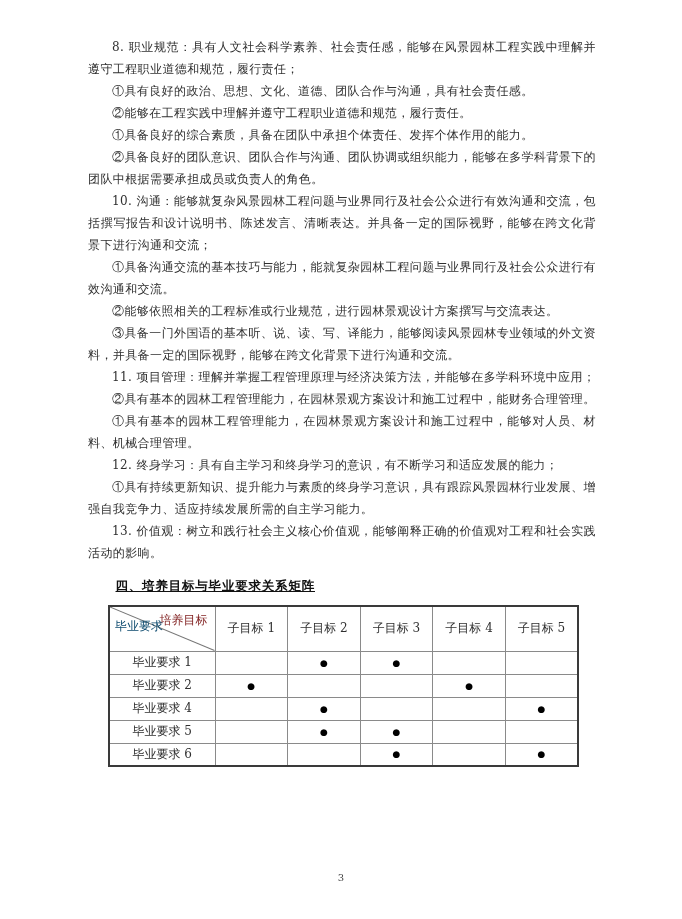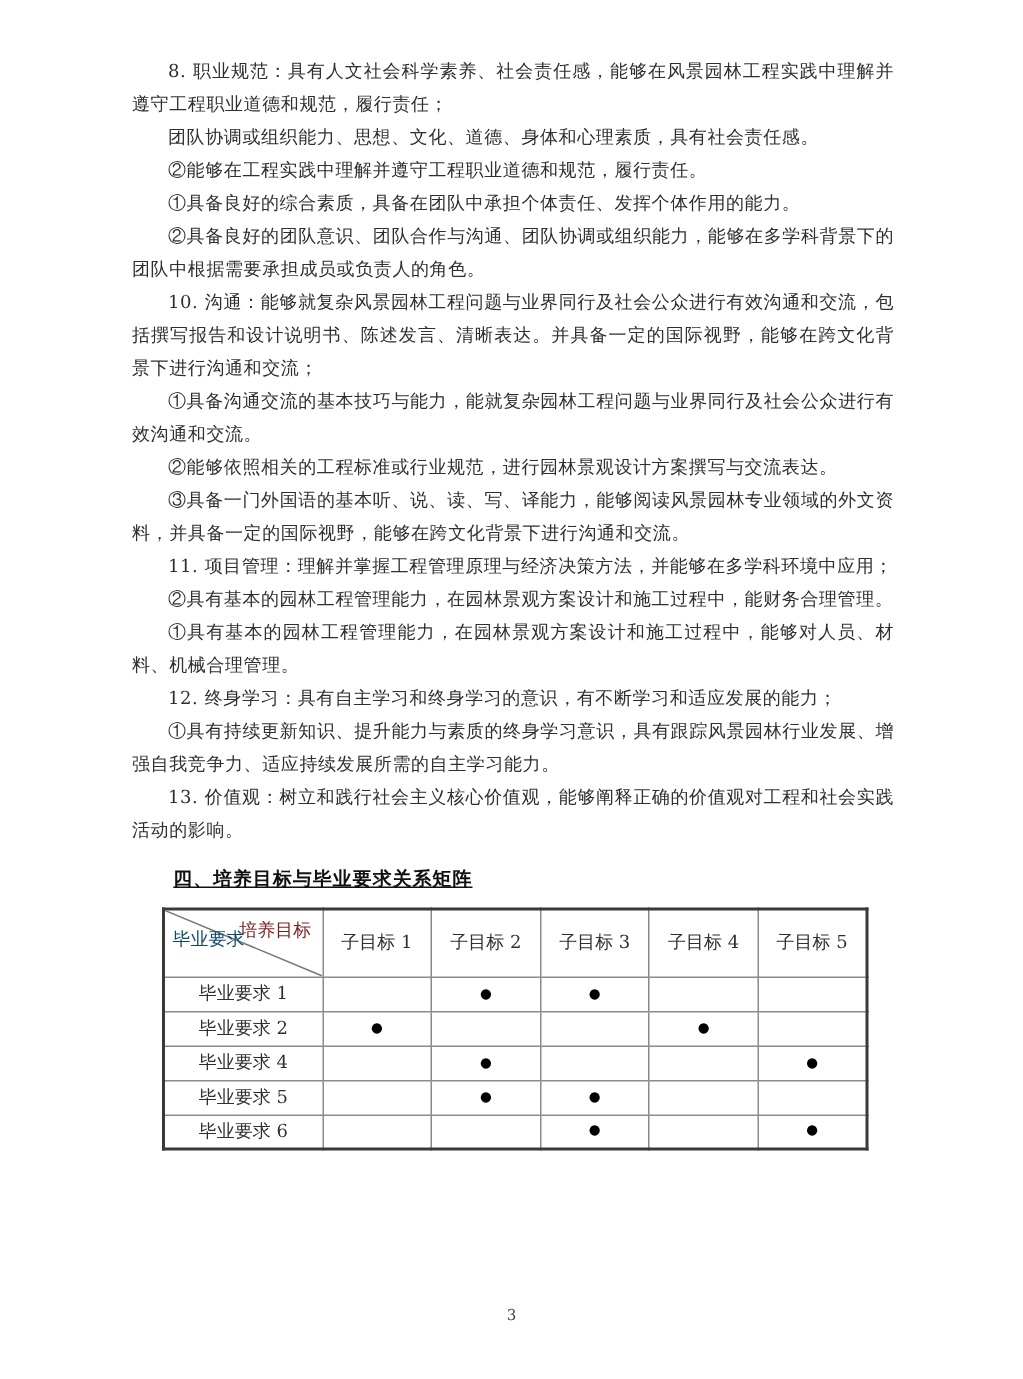--- a/index.html
+++ b/index.html
@@ -73,21 +73,21 @@
     color: #444444;
   }
 </style>
 </head>
 <body>
 
 <div class="page">
   <div class="content">
 
     <p class="body-para">8. 职业规范：具有人文社会科学素养、社会责任感，能够在风景园林工程实践中理解并遵守工程职业道德和规范，履行责任；</p>
-    <p class="body-para">团队协调或组织能力、思想、文化、道德、身体和心理素质，具有社会责任感。</p>
+    <p class="body-para">①具有良好的政治、思想、文化、道德、团队合作与沟通，具有社会责任感。</p>
     <p class="body-para">②能够在工程实践中理解并遵守工程职业道德和规范，履行责任。</p>
     <p class="body-para">①具备良好的综合素质，具备在团队中承担个体责任、发挥个体作用的能力。</p>
     <p class="body-para">②具备良好的团队意识、团队合作与沟通、团队协调或组织能力，能够在多学科背景下的团队中根据需要承担成员或负责人的角色。</p>
     <p class="body-para">10. 沟通：能够就复杂风景园林工程问题与业界同行及社会公众进行有效沟通和交流，包括撰写报告和设计说明书、陈述发言、清晰表达。并具备一定的国际视野，能够在跨文化背景下进行沟通和交流；</p>
     <p class="body-para">①具备沟通交流的基本技巧与能力，能就复杂园林工程问题与业界同行及社会公众进行有效沟通和交流。</p>
     <p class="body-para">②能够依照相关的工程标准或行业规范，进行园林景观设计方案撰写与交流表达。</p>
     <p class="body-para">③具备一门外国语的基本听、说、读、写、译能力，能够阅读风景园林专业领域的外文资料，并具备一定的国际视野，能够在跨文化背景下进行沟通和交流。</p>
     <p class="body-para">11. 项目管理：理解并掌握工程管理原理与经济决策方法，并能够在多学科环境中应用；</p>
     <p class="body-para">②具有基本的园林工程管理能力，在园林景观方案设计和施工过程中，能财务合理管理。</p>
     <p class="body-para">①具有基本的园林工程管理能力，在园林景观方案设计和施工过程中，能够对人员、材料、机械合理管理。</p>

